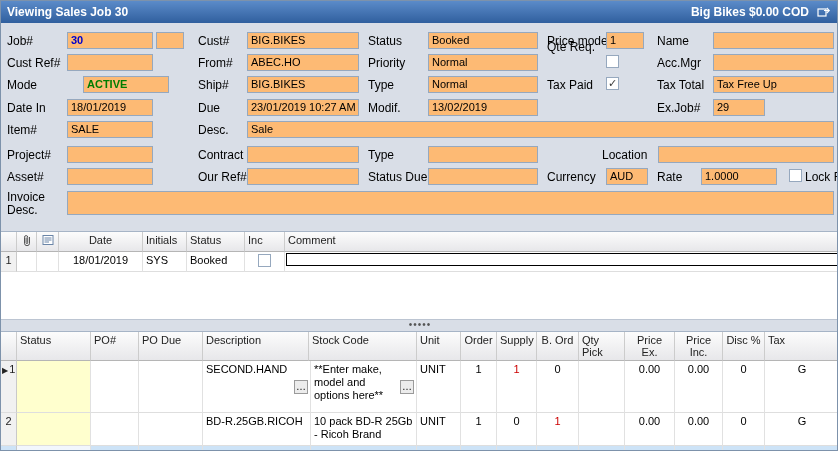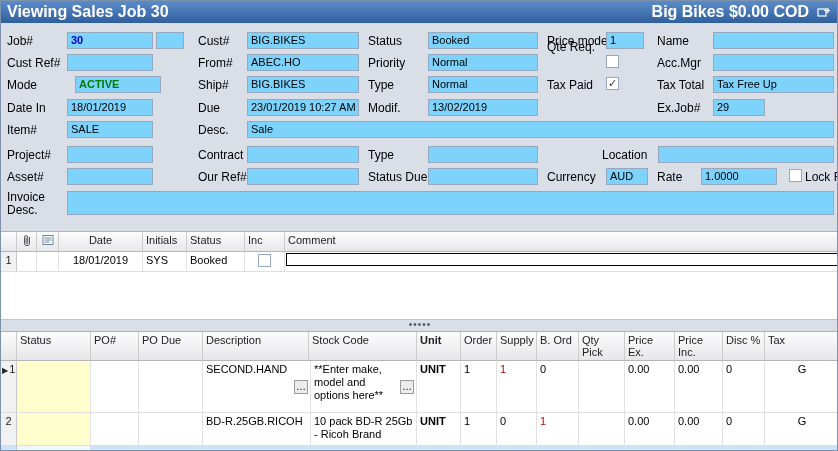--- a/index.html
+++ b/index.html
@@ -2,60 +2,60 @@
 <html><head>
 <meta charset="utf-8">
 <style>
   * { box-sizing: border-box; }
   body { margin: 0; font-family: "Liberation Sans", sans-serif; background:#fff; }
   .window { position: relative; width: 838px; height: 451px; background:#d9dee7;
             border:1px solid #7d92ab; overflow: hidden; }
   
   .titlebar { height:22px; background: linear-gradient(#5b8bc9,#305f9e);
               display:flex; align-items:center; justify-content:space-between;
-              padding:0 6px; color:#fff; font-size:16px; font-weight:bold; }
+              padding:0 6px; color:#fff; font-size:12px; font-weight:bold; }
   .tb-right { display:flex; align-items:center; gap:8px; }
   .tb-icon { display:inline-flex; cursor:pointer; }
   
   .form { position:absolute; left:0; top:22px; width:838px; height:208px; }
   .lbl { position:absolute; font-size:12px; color:#000; white-space:nowrap; }
-  .field { position:absolute; height:17px; background:#7dd3fc; border:1px solid #96a8be;
+  .field { position:absolute; height:17px; background:#fdba74; border:1px solid #96a8be;
            font-size:11px; line-height:13px; padding:1px 3px; overflow:hidden; white-space:nowrap; }
   .field.tall { height:24px; }
   .val-job { color:#0000cc; font-weight:bold; }
   .val-active { color:#007d00; font-weight:bold; }
   .cb { position:absolute; width:13px; height:13px; background:#fff; border:1px solid #96a8be;
         font-size:11px; line-height:11px; text-align:center; color:#3a3a3a; cursor:pointer; }
   
   .grid1 { position:absolute; left:0; top:230px; width:838px; height:88px; background:#fff;
            border-top:1px solid #a6b4c6; font-size:11px; }
   .grid2 { position:absolute; left:0; top:330px; width:838px; height:121px; background:#fff;
            border-top:1px solid #a6b4c6; font-size:11px; }
   .grow { display:flex; width:838px; }
   .gcell { border-right:1px solid #e1e1e1; border-bottom:1px solid #dedede; padding:2px 3px;
            overflow:hidden; position:relative; }
   .ghead .gcell { background: linear-gradient(#fcfcfc,#e7e7ea); border-right:1px solid #cccccc;
                   border-bottom:1px solid #b5b5b5; color:#222; }
   .rowsel { background:#f1f1f1; border-right:1px solid #c9c9c9; text-align:center; color:#222;
             padding:2px 1px; }
-  .num { text-align:left; }
+  .num { text-align:center; }
   .ctr { text-align:center; }
   
   .c-sel{width:16px;} .c-clip{width:20px;} .c-note{width:22px;} .c-date{width:84px;text-align:center;}
   .c-init{width:44px;} .c-stat{width:58px;} .c-inc{width:40px;} .c-comm{width:554px;}
   .comment-editor { border:1px solid #000; background:#fff; height:13px; margin-top:0px; width:100%; }
   .cb-inline { position:static; display:inline-block; }
   .g1-empty { height:52px; background:#fff; }
   
   .splitter { position:absolute; left:0; top:318px; width:838px; height:12px; background:#d9dee7;
               border-top:1px solid #bcc5d2; text-align:center; color:#555; font-size:10px;
               line-height:9px; cursor:row-resize; letter-spacing:1px; }
   
   .k-sel{width:16px;} .k-status{width:74px;} .k-po{width:48px;} .k-podue{width:64px;}
-  .k-stock{width:108px;} .k-desc{width:106px;} .k-unit{width:44px;font-weight:bold;} .k-order{width:36px;}
+  .k-stock{width:108px;} .k-desc{width:106px;} .k-unit{width:44px;} .k-order{width:36px;}
   .k-supply{width:40px;} .k-bord{width:42px;} .k-qty{width:46px;} .k-pex{width:50px;}
   .k-pinc{width:48px;} .k-disc{width:42px;} .k-tax{width:74px;}
   .r1 { height:52px; } .r2 { height:33px; } .r3 { height:18px; }
   .r1 .gcell, .r2 .gcell { align-items:flex-start; }
   .wrap { white-space:normal; line-height:13px; }
   .cell-edit { background:#ffffce; }
   .ell { position:absolute; right:2px; top:50%; margin-top:-7px; width:14px; height:14px;
          background:#ececec; border:1px solid #9a9a9a; font-size:10px; line-height:11px;
          text-align:center; cursor:pointer; }
   .pad-r { padding-right:24px; }
@@ -102,21 +102,21 @@
     <span class="lbl" style="left:197px;top:33px">From#</span>
     <div class="field" style="left:246px;top:31px;width:112px">ABEC.HO</div>
     <span class="lbl" style="left:367px;top:33px">Priority</span>
     <div class="field" style="left:427px;top:31px;width:110px">Normal</div>
     <span class="lbl" style="left:546px;top:17px">Qte Req.</span>
     <div class="cb" style="left:605px;top:32px"></div>
     <span class="lbl" style="left:656px;top:33px">Acc.Mgr</span>
     <div class="field" style="left:712px;top:31px;width:121px"></div>
 
     <span class="lbl" style="left:6px;top:55px">Mode</span>
-    <div class="field val-active" style="left:74px;top:53px;width:86px">ACTIVE</div>
+    <div class="field val-active" style="left:82px;top:53px;width:86px">ACTIVE</div>
     <span class="lbl" style="left:197px;top:55px">Ship#</span>
     <div class="field" style="left:246px;top:53px;width:112px">BIG.BIKES</div>
     <span class="lbl" style="left:367px;top:55px">Type</span>
     <div class="field" style="left:427px;top:53px;width:110px">Normal</div>
     <span class="lbl" style="left:546px;top:55px">Tax Paid</span>
     <div class="cb" style="left:605px;top:54px">✓</div>
     <span class="lbl" style="left:656px;top:55px">Tax Total</span>
     <div class="field" style="left:712px;top:53px;width:121px">Tax Free Up</div>
 
     <span class="lbl" style="left:6px;top:78px">Date In</span>

